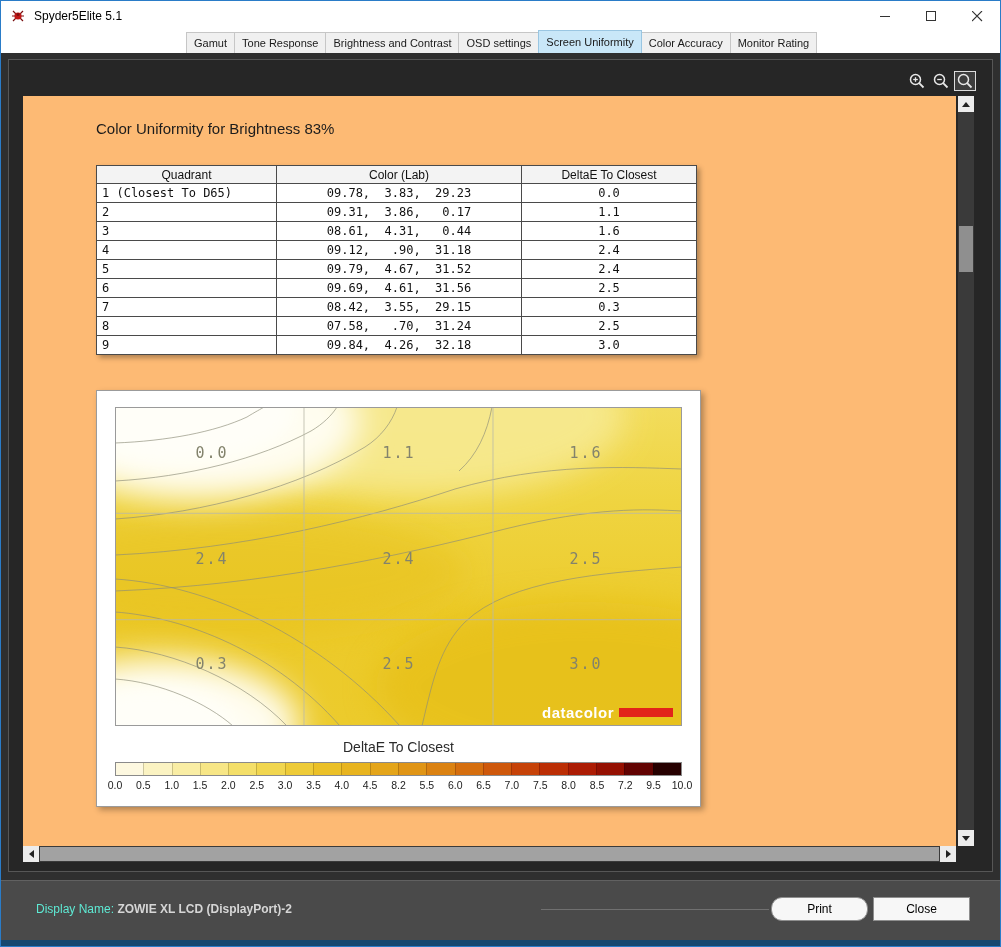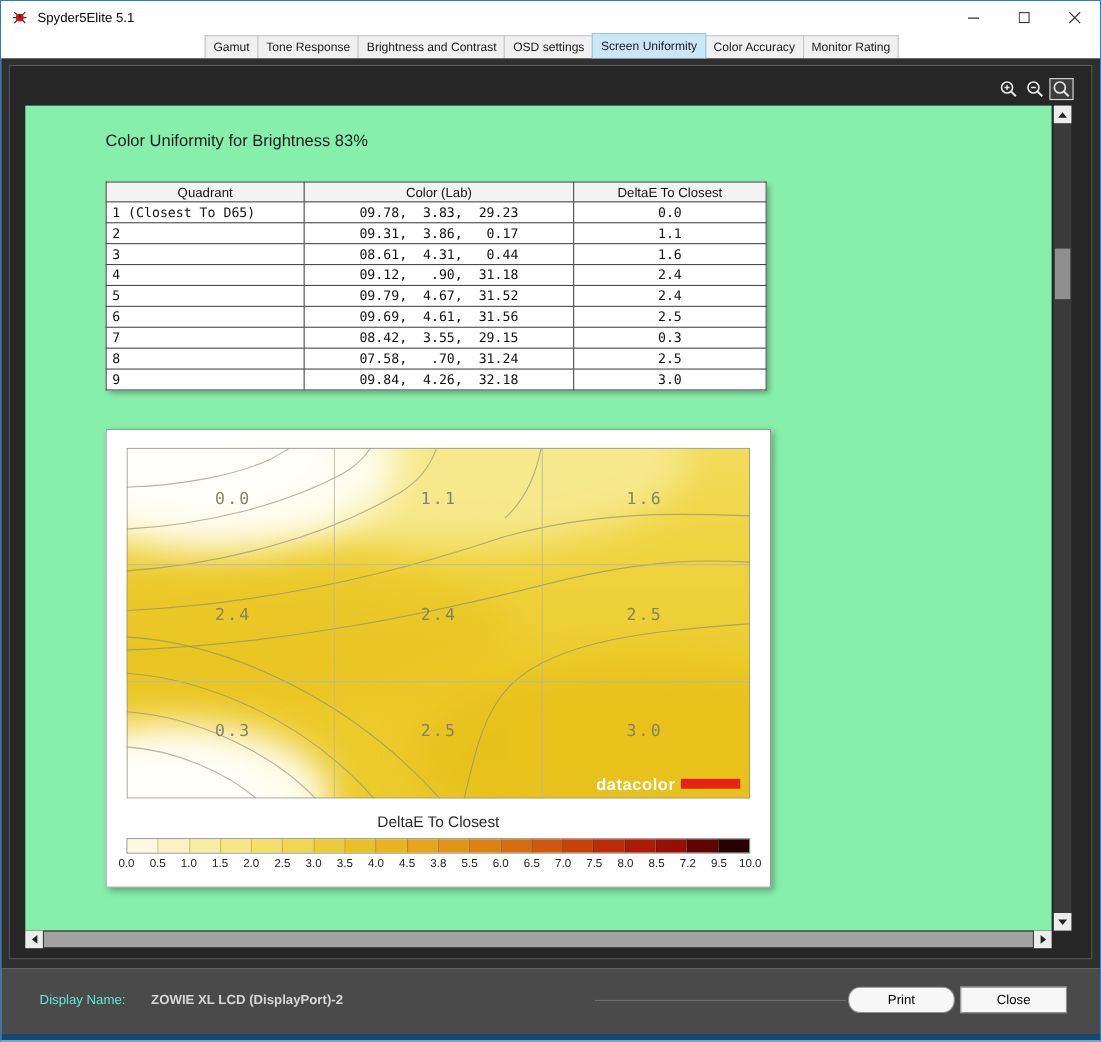--- a/index.html
+++ b/index.html
@@ -36,21 +36,21 @@
   .content { flex:1 1 auto; background:#2f2f2f; position:relative; }
   .content-frame { position:absolute; left:7px; right:7px; top:6px; bottom:8px;
     border:1px solid #565656; background:#262626; }
 
   .zoom-bar { position:absolute; top:18px; right:24px; display:flex; gap:2px; z-index:5; }
   .zoom-btn { width:22px; height:20px; display:flex; align-items:center; justify-content:center;
     background:transparent; border:1px solid transparent; }
   .zoom-btn.active { border:1px solid #dcdcdc; background:#3d3d3d; }
 
   .panel { position:absolute; left:22px; top:43px; width:933px; height:750px;
-    background:#86efac; z-index:3; }
+    background:#fdba74; z-index:3; }
 
   
   .vscroll { position:absolute; left:957px; top:43px; width:16px; height:750px;
     background:#3a3a3a; z-index:3; }
   .vscroll .arrow { position:absolute; left:0; width:16px; height:16px; background:#ececec;
     display:flex; align-items:center; justify-content:center; }
   .vscroll .arrow.up { top:0; }
   .vscroll .arrow.down { bottom:0; }
   .vscroll .thumb { position:absolute; left:1px; width:14px; top:130px; height:46px; background:#8f8f8f; }
 
@@ -104,21 +104,21 @@
   .scale-seg { flex:1 1 0; }
   .scale-seg + .scale-seg { border-left:1px solid rgba(0,0,0,0.18); }
   .scale-ticks { position:relative; width:567px; height:14px; margin-top:3px; }
   .scale-ticks span { position:absolute; transform:translateX(-50%); font-size:10.5px; color:#222;
     font-family:"Liberation Sans", sans-serif; white-space:nowrap; }
 
   
   .footer { flex:0 0 60px; background:#4a4a4a; border-top:1px solid #616161; position:relative; }
   .display-name { position:absolute; left:35px; top:21px; font-size:12px; }
   .display-name .lbl { color:#5eead4; }
-  .display-name .val { color:#d6d6d6; font-weight:bold; margin-left:20px; }
+  .display-name .val { color:#d6d6d6; font-weight:bold; margin-left:0; }
   .footer-divider { position:absolute; left:540px; top:28px; width:228px; height:1px; background:#707070; }
   .footer-btn { position:absolute; top:16px; width:97px; height:24px;
     background:#f7f7f7; border:1px solid #8e8e8e; font-size:12px; color:#000;
     font-family:"Liberation Sans", sans-serif; }
   .btn-print { left:770px;border-radius:11px; }
   .btn-close { left:872px; }
 
   .bottom-strip { flex:0 0 6px; background:#16486f; }
 </style>
 </head>
@@ -349,21 +349,21 @@
           <span style="left:0%">0.0</span>
           <span style="left:5%">0.5</span>
           <span style="left:10%">1.0</span>
           <span style="left:15%">1.5</span>
           <span style="left:20%">2.0</span>
           <span style="left:25%">2.5</span>
           <span style="left:30%">3.0</span>
           <span style="left:35%">3.5</span>
           <span style="left:40%">4.0</span>
           <span style="left:45%">4.5</span>
-          <span style="left:50%">3.8</span>
+          <span style="left:50%">8.2</span>
           <span style="left:55%">5.5</span>
           <span style="left:60%">6.0</span>
           <span style="left:65%">6.5</span>
           <span style="left:70%">7.0</span>
           <span style="left:75%">7.5</span>
           <span style="left:80%">8.0</span>
           <span style="left:85%">8.5</span>
           <span style="left:90%">7.2</span>
           <span style="left:95%">9.5</span>
           <span style="left:100%">10.0</span>

